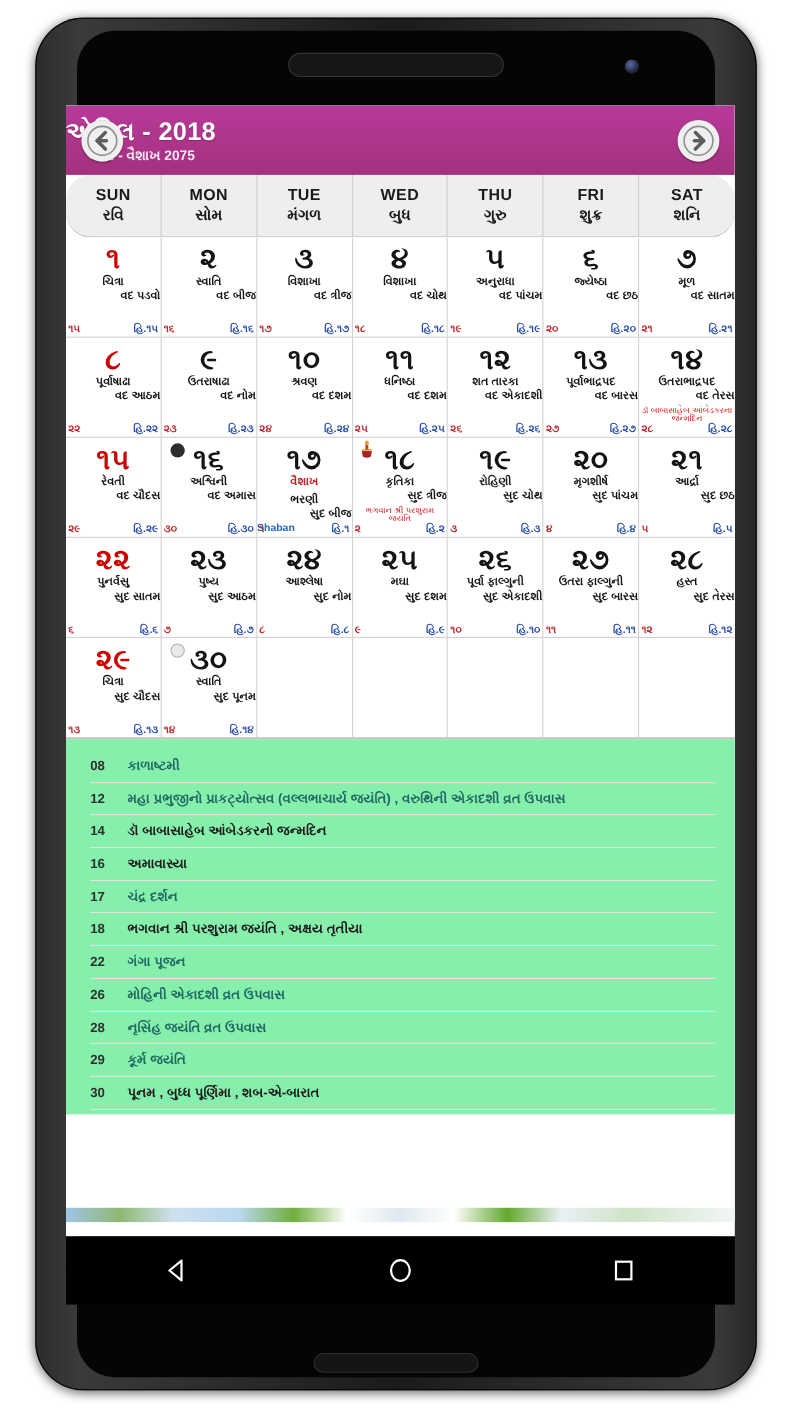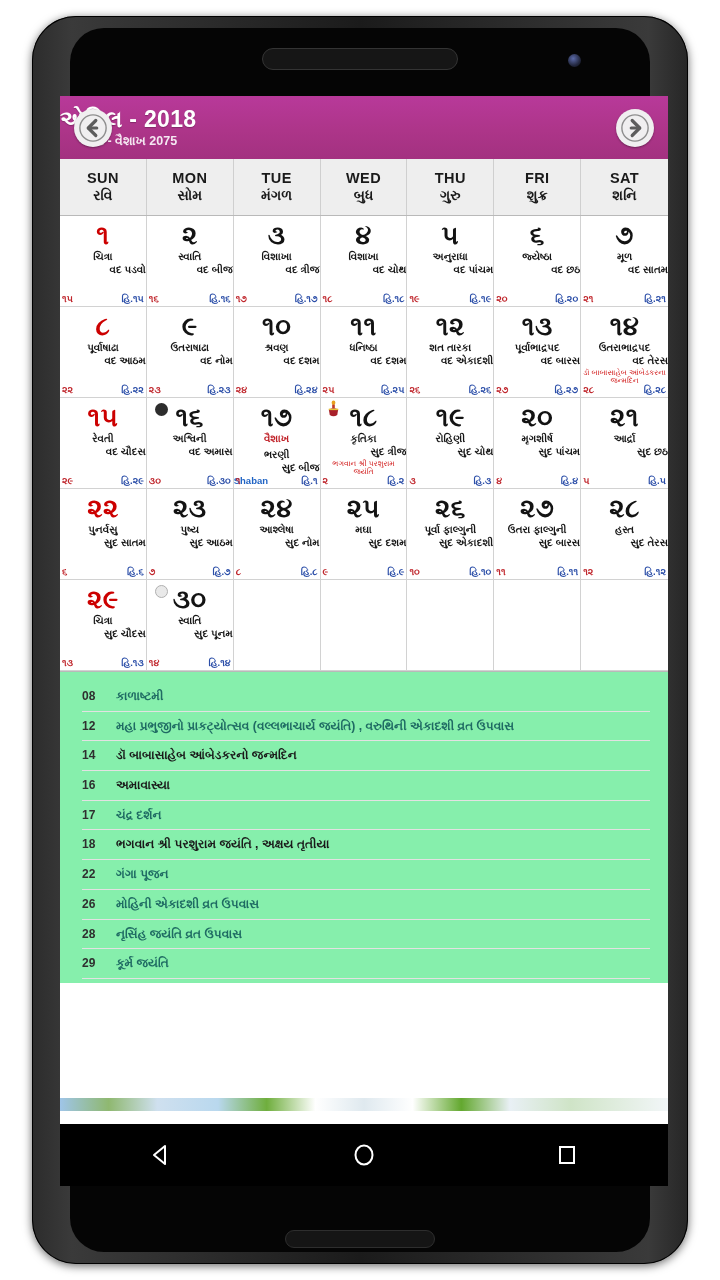--- a/index.html
+++ b/index.html
@@ -82,20 +82,21 @@
   .header-sub {
     color: #f5e8f2; font-size: 12.5px; margin-top: 4px; font-weight: bold;
   }
 
   
   .weekdays {
     display: grid; grid-template-columns: repeat(7, 1fr);
     background: #eeeeee;
     border-bottom: 1px solid #b9b9b9;
     height: 57px;
+    border-radius: 23px;
   }
   .weekday {
     display: flex; flex-direction: column; align-items: center; justify-content: center;
     border-right: 1px solid #cfcfcf;
     line-height: 1.22;
   }
   .weekday:last-child { border-right: none; }
   .wd-en { font-size: 14.5px; font-weight: bold; color: #1a1a1a; letter-spacing: .4px; }
   .wd-gu { font-size: 14px; font-weight: bold; color: #1a1a1a; }
 
@@ -546,20 +547,24 @@
           <div class="ev-text">મોહિની એકાદશી વ્રત ઉપવાસ</div>
         </div>
         <div class="event-row">
           <div class="ev-date">28</div>
           <div class="ev-text">નૃસિંહ જયંતિ વ્રત ઉપવાસ</div>
         </div>
         <div class="event-row">
           <div class="ev-date">29</div>
           <div class="ev-text">કૂર્મ જયંતિ</div>
         </div>
+        <div class="event-row">
+          <div class="ev-date">30</div>
+          <div class="ev-text dark">પૂનમ , બુધ્ધ પૂર્ણિમા , શબ-એ-બારાત</div>
+        </div>
       </div>
 
     <div class="photo-strip"></div>
   </div>
 </div>
 
 <div class="navbar">
   <div class="navbtn">
     <span>
       <svg width="26" height="26" viewBox="0 0 26 26">

